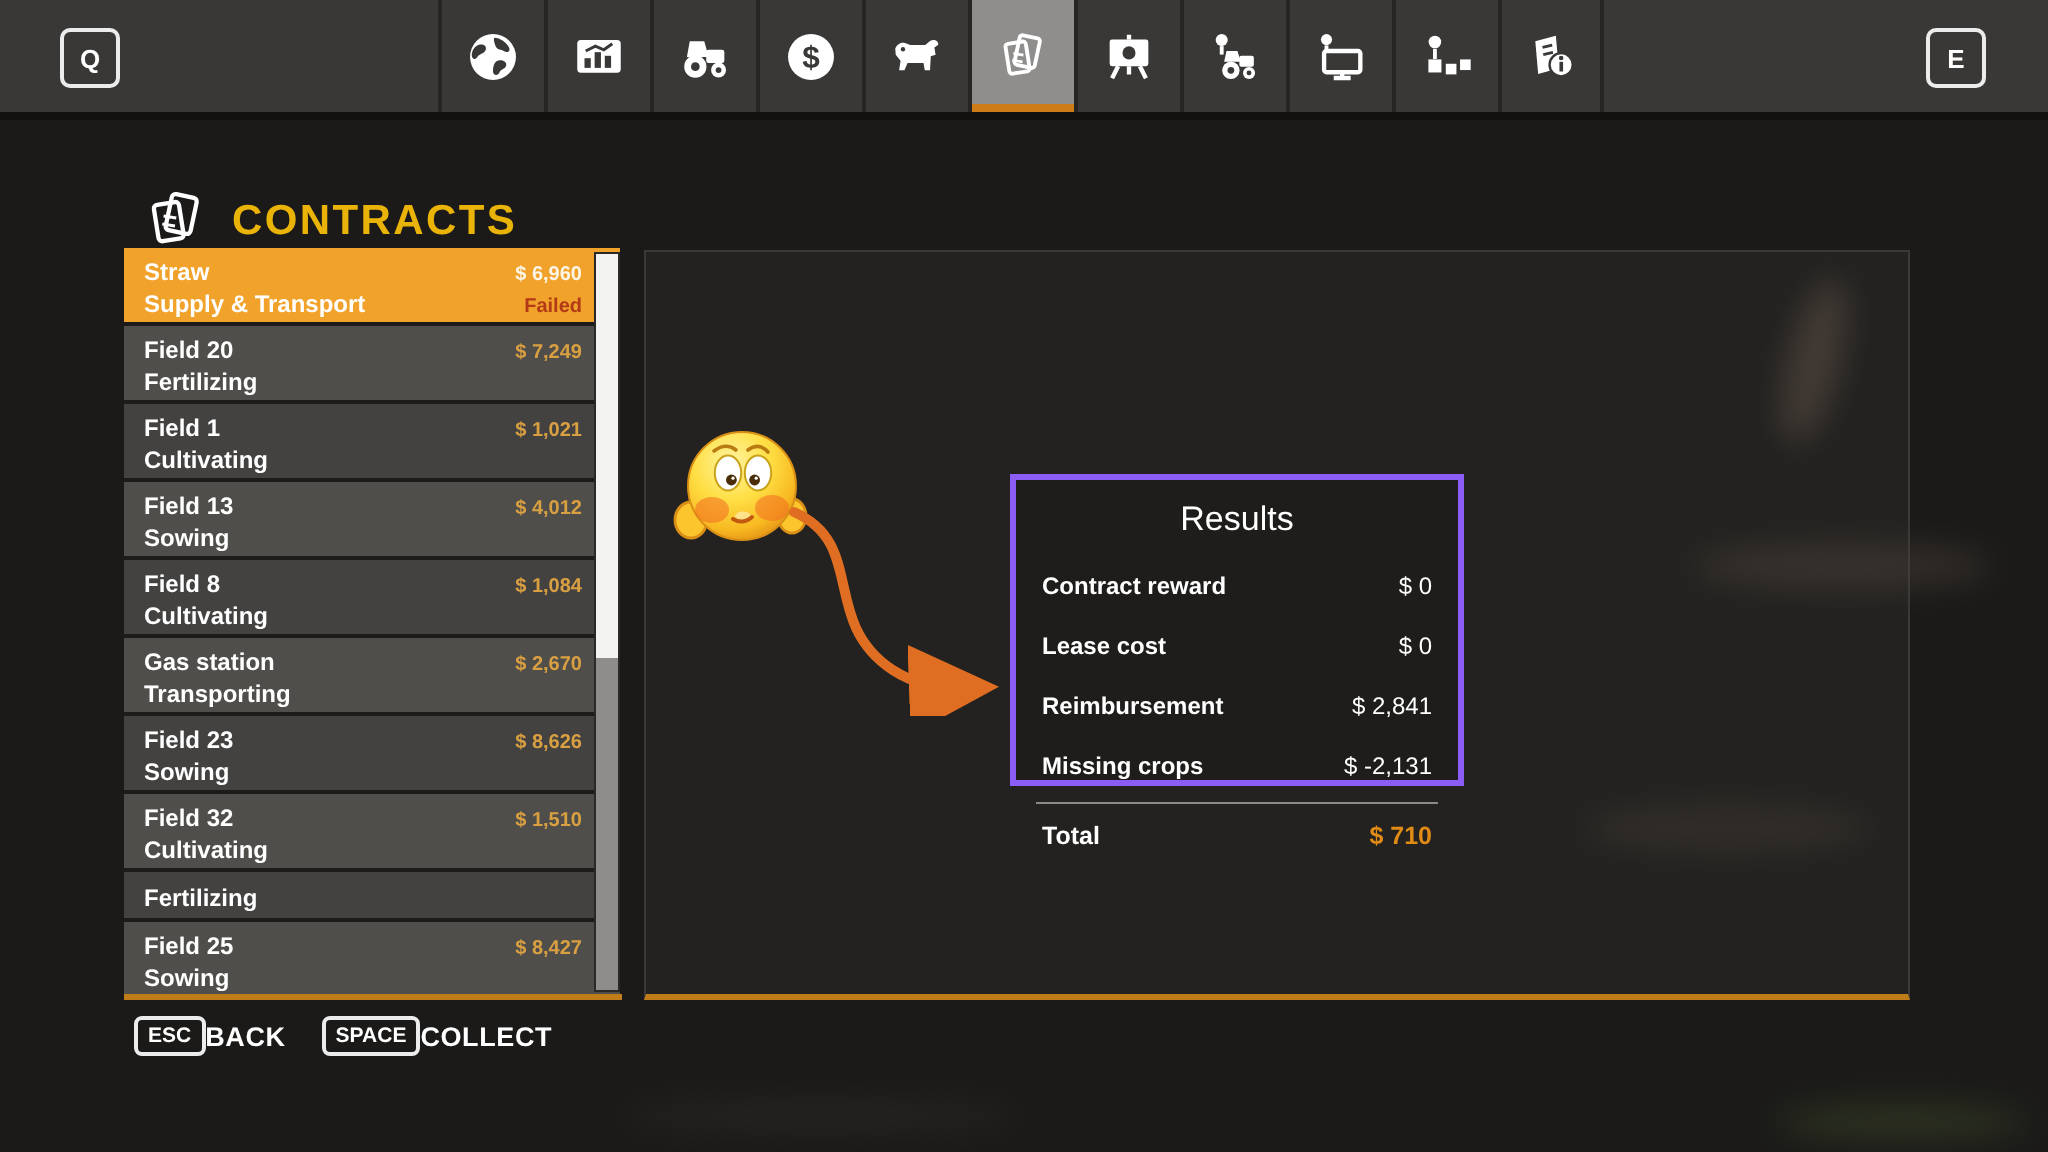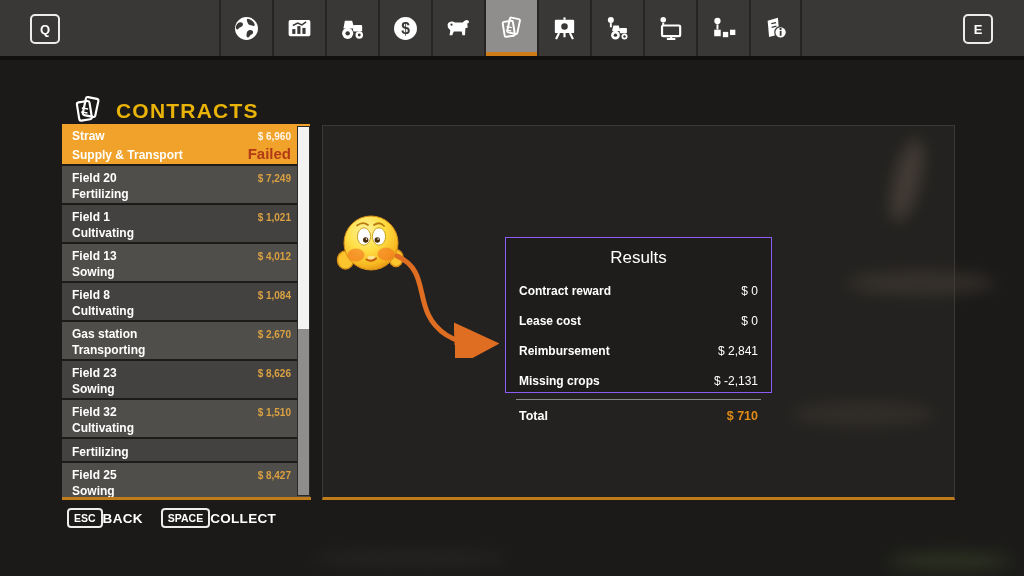--- a/index.html
+++ b/index.html
@@ -37,40 +37,40 @@
   .row { flex:1; padding:4px 19px 2px 10px; border-bottom:2px solid #1c1b1a; cursor:pointer; }
   .row:last-child { border-bottom:none; }
   .row:nth-child(even) { background:#504e4a; }
   .row:nth-child(odd)  { background:#444241; }
   .row.selected { background:#f0a22a; }
   .row .l1, .row .l2 { display:flex; justify-content:space-between; align-items:baseline; }
   .row .l1 { margin-top:1px; }
   .row .l2 { margin-top:2px; }
   .nm, .jb { color:#fff; font-size:12px; font-weight:bold; }
   .pr { color:#d9a042; font-size:10px; font-weight:bold; }
-  .st { color:#b23a16; font-size:15px; font-weight:bold; }
+  .st { color:#b23a16; font-size:10px; font-weight:bold; }
   .row.selected .pr { color:#fdf6e8; }
   .scrollbar { position:absolute; left:297px; top:126px; width:13px; height:370px;
     background:#8e8d8b; border:1px solid #2a2928; }
   .scroll-thumb { position:absolute; left:0px; top:0; width:11px; height:55%;
     background:#f3f3f2; }
   .list-underline { position:absolute; left:62px; top:497px; width:249px; height:3px;
     background:#bf7c19; }
   
   .panel { position:absolute; left:322px; top:125px; width:633px; height:375px;
     background:#232220; border:1px solid #3a3937; border-bottom:3px solid #bf7c19; }
   .smudge { position:absolute; filter:blur(8px); border-radius:50%; }
   .smudge.s1 { left:571px; top:12px;  width:26px;  height:85px; background:#5e5147; opacity:.55; transform:rotate(14deg); }
   .smudge.s2 { left:523px; top:145px; width:150px; height:24px; background:#4e443b; opacity:.45; }
   .smudge.s3 { left:468px; top:275px; width:145px; height:26px; background:#463e37; opacity:.4; }
   .smudge.s4 { left:888px; top:552px; width:125px; height:18px; background:#3f4a28; opacity:.5; }
   .smudge.s5 { left:310px; top:550px; width:200px; height:16px; background:#36332f; opacity:.4; }
   
-  .results { position:absolute; left:505px; top:237px; width:267px; height:156px;
-    background:#1e1d1b; border:1px solid #8b5cf6; padding:7px 13px 8px; }
+  .results { position:absolute; left:505px; top:237px; width:227px; height:156px;
+    background:#1e1d1b; border:3px solid #8b5cf6; padding:7px 13px 8px; }
   .results-title { text-align:center; color:#fff; font-size:17px; margin:3px 0 9px; }
   .r-row { display:flex; justify-content:space-between; align-items:baseline; margin:16px 0 9px; }
   .r-label { color:#fff; font-size:12px; font-weight:bold; }
   .r-value { color:#fff; font-size:12px; }
   .r-sep { border-top:1px solid #8a8a88; margin:11px -3px 0; }
   .r-total { display:flex; justify-content:space-between; align-items:baseline; margin-top:9px; }
   .r-total .r-label { font-size:12.5px; }
   .r-total .r-value { color:#e08b16; font-weight:bold; font-size:12.5px; }
   
   .emoji-wrap  { position:absolute; left:336px; top:213px; width:70px; height:66px; }

